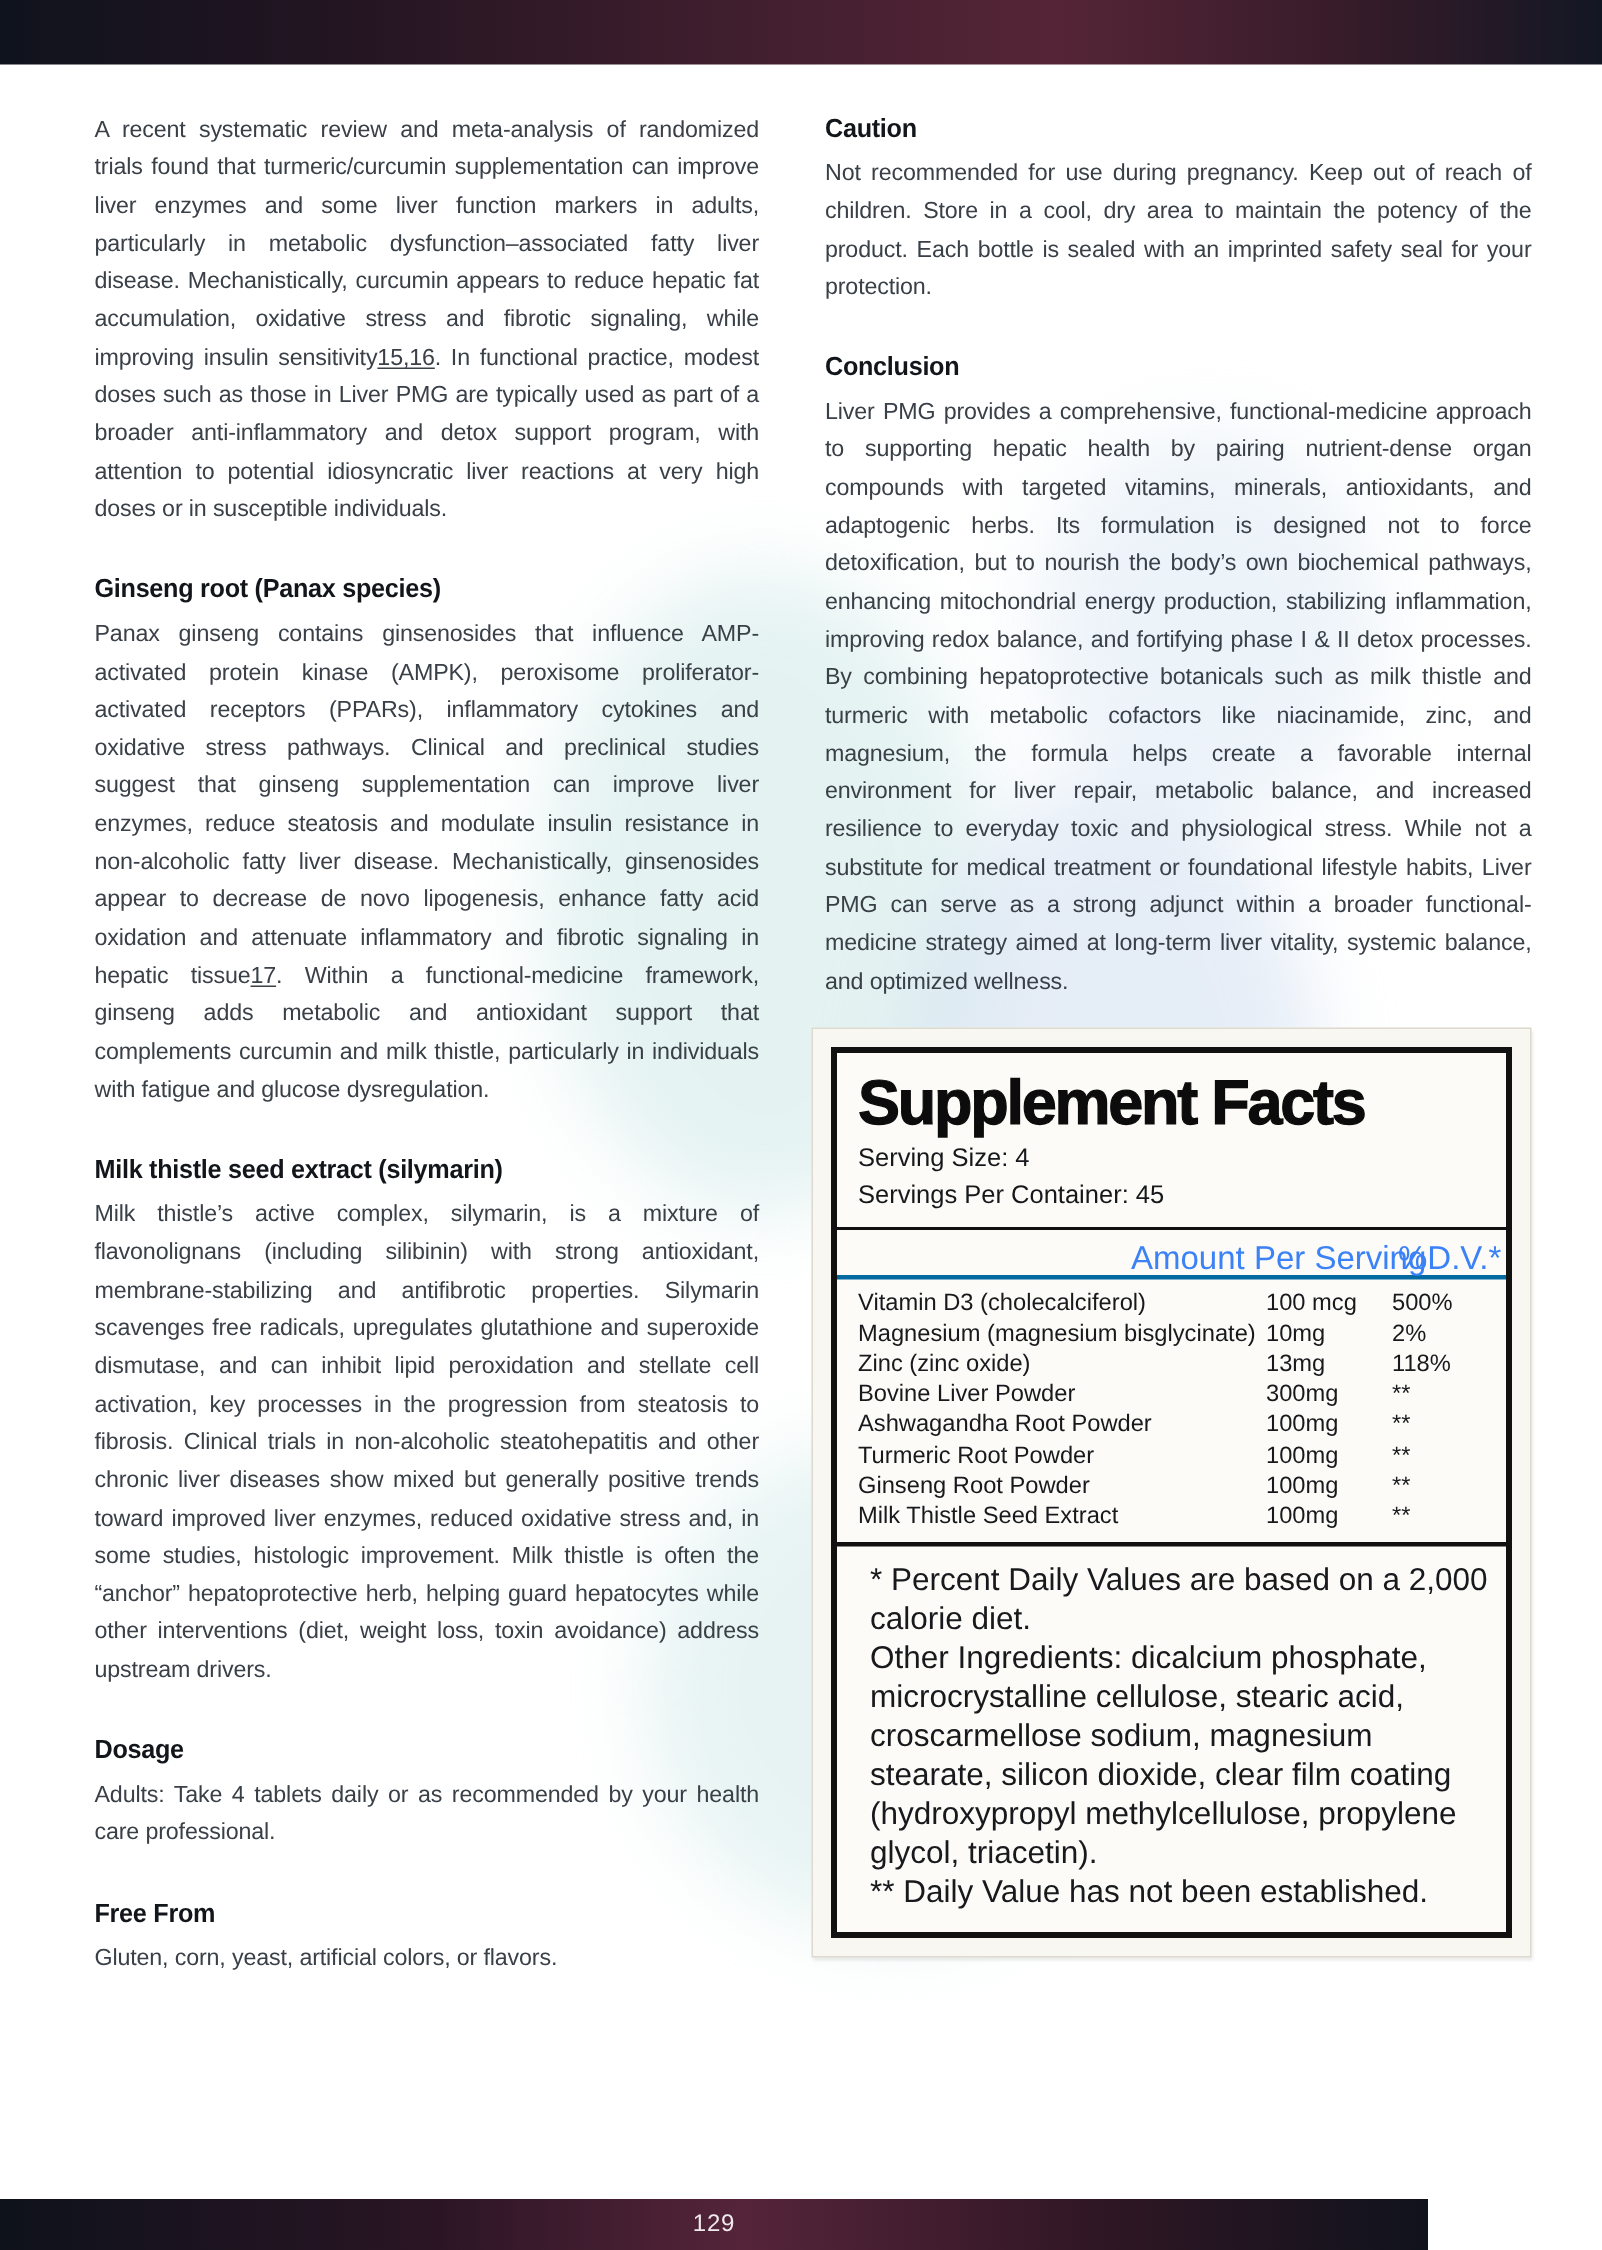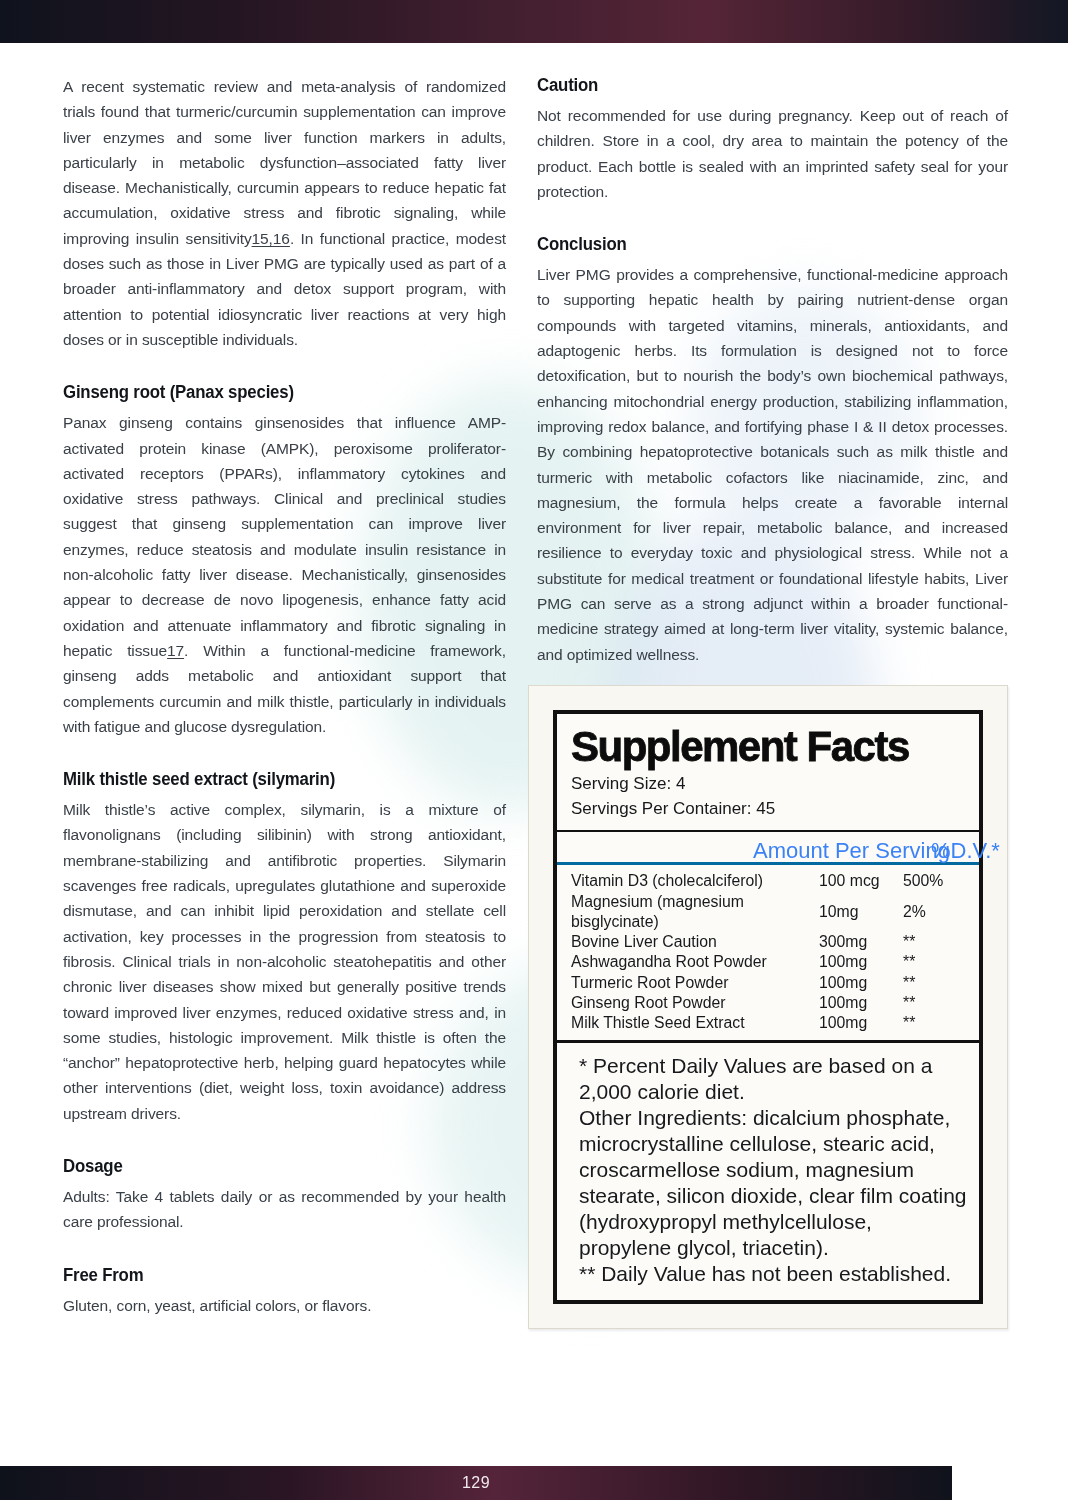--- a/index.html
+++ b/index.html
@@ -28,21 +28,21 @@
   
   .wm { position:absolute; border-radius:50%; filter: blur(26px); pointer-events:none; }
   .wm1 { left:360px; top:380px; width:300px; height:430px; background:#cfe9e7; opacity:.55; }
   .wm2 { left:600px; top:520px; width:280px; height:430px; background:#cddcef; opacity:.5; }
   .wm3 { left:430px; top:960px; width:330px; height:330px; background:#cfe9e7; opacity:.5; }
   .wm4 { left:690px; top:290px; width:230px; height:260px; background:#d7e5f2; opacity:.45; }
 
   
   .col { position:absolute; top:74px; z-index:2; }
   .col-left  { left:63px;  width:443px; }
-  .col-right { left:537px; width:471px; }
+  .col-right { left:550px; width:471px; }
 
   .body-text {
     margin:0;
     font-size:15.5px;
     line-height:25.3px;
     color:#3a4048;
     text-align: justify;
     letter-spacing:-0.1px;
   }
   .section-heading {
@@ -59,21 +59,21 @@
   .ref-link { text-decoration: underline; text-underline-offset:2px; }
 
   
   .sf-card {
     position:relative;
     margin:18px 0 0 -9px;
     width:480px;
     background:#f9f7f2;
     border:1px solid #ddd9cf;
     box-shadow: 1px 2px 2px rgba(0,0,0,0.08);
-    padding:24px;
+    padding:12px;
   }
   .sf-box { border:4px solid #111; background:#fcfbf7; color:#111; }
   .sf-top { padding:8px 14px 9px 14px; border-bottom:2px solid #111; }
   .sf-title {
     font-size:42px; font-weight:700; letter-spacing:-1.5px; line-height:1.18;
     color:#0c0c0c; -webkit-text-stroke:0.8px #0c0c0c;
   }
   .sf-serving { font-size:17px; line-height:25px; color:#16181b; }
   .sf-header-row { position:relative; height:33px; border-bottom:3px solid #0369a1; font-size:22px; color:#3b82f6; }
   .sf-amount-header { position:absolute; left:196px; top:6px; }
@@ -137,21 +137,26 @@
               <span class="sf-name">Vitamin D3 (cholecalciferol)</span>
               <span class="sf-amount">100 mcg</span>
               <span class="sf-dv">500%</span>
             </div>
           <div class="sf-row">
               <span class="sf-name">Magnesium (magnesium bisglycinate)</span>
               <span class="sf-amount">10mg</span>
               <span class="sf-dv">2%</span>
             </div>
           <div class="sf-row">
-              <span class="sf-name">Bovine Liver Caution</span>
+              <span class="sf-name">Zinc (zinc oxide)</span>
+              <span class="sf-amount">13mg</span>
+              <span class="sf-dv">118%</span>
+            </div>
+          <div class="sf-row">
+              <span class="sf-name">Bovine Liver Powder</span>
               <span class="sf-amount">300mg</span>
               <span class="sf-dv">**</span>
             </div>
           <div class="sf-row">
               <span class="sf-name">Ashwagandha Root Powder</span>
               <span class="sf-amount">100mg</span>
               <span class="sf-dv">**</span>
             </div>
           <div class="sf-row">
               <span class="sf-name">Turmeric Root Powder</span>

